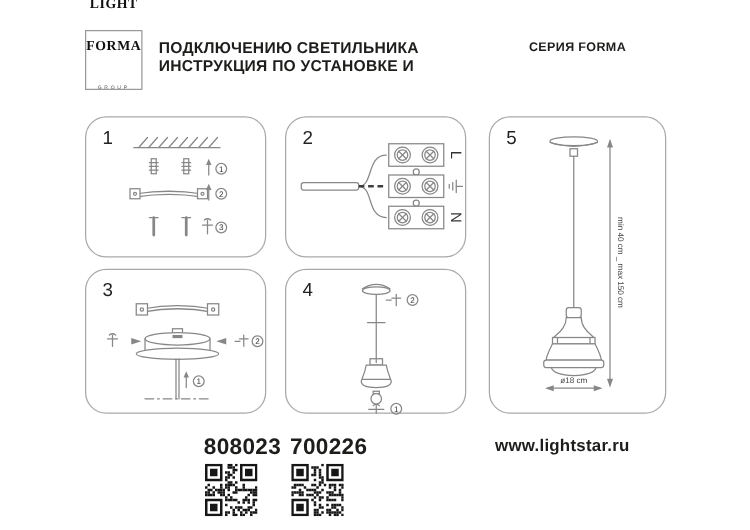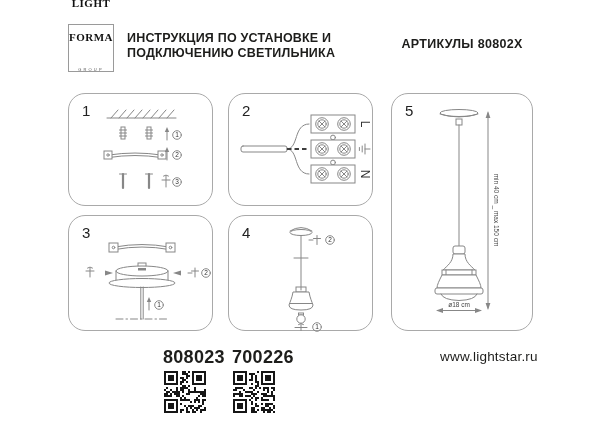--- a/index.html
+++ b/index.html
@@ -43,43 +43,43 @@
   .dark{stroke:#3d3d3d;}
   .fillg{fill:#878787;stroke:none;}
   .digit{font-family:"Liberation Sans",sans-serif;font-size:6.5px;fill:#333;}
   .biglabel{font-family:"Liberation Sans",sans-serif;font-size:12px;fill:#333;}
   .dimtext{font-family:"Liberation Sans",sans-serif;font-size:6.5px;fill:#444;}
   
   .qr-block{position:absolute;top:347px;width:44px;text-align:center;}
   #qr-block-1{left:163px;} #qr-block-2{left:232px;}
   .qr-label{font-size:18px;font-weight:bold;letter-spacing:.3px;}
   .qr-block svg{margin-top:3px;display:block;margin-left:auto;margin-right:auto;}
-  .website{position:absolute;left:440px;top:349px;font-size:13.5px;font-weight:normal;letter-spacing:.2px;text-align:center;}
+  .website{position:absolute;left:396px;top:349px;font-size:13.5px;font-weight:bold;letter-spacing:.2px;text-align:center;}
 </style>
 </head>
 <body>
 
 <div class="logo-box">
   <div class="logo-word">LIGHT</div>
   <div class="logo-word">FORMA</div>
   <div class="logo-group">GROUP</div>
   <div class="logo-flag">
     <span style="background:#0f8a3c"></span>
       <span style="background:#ffffff"></span>
       <span style="background:#d02c2a"></span>
   </div>
 </div>
 
 <div class="page-title">
+  <div>ПОДКЛЮЧЕНИЮ СВЕТИЛЬНИКА</div>
   <div>ИНСТРУКЦИЯ ПО УСТАНОВКЕ И</div>
-  <div>ПОДКЛЮЧЕНИЮ СВЕТИЛЬНИКА</div>
 </div>
 
 <div class="series-block">
-  <div class="articles-line">АРТИКУЛЫ 80802X</div>
+  <div class="series-line">СЕРИЯ FORMA</div>
 </div>
 
 <div class="panel" id="panel1">
   <div class="panel-number">1</div>
   <svg class="diagram" width="145" height="113" viewBox="0 0 145 113">
     <g>
       <line class="ln" x1="38" y1="24" x2="107" y2="24"></line>
       <line class="ln" x1="42" y1="24" x2="49" y2="16"></line>
         <line class="ln" x1="50" y1="24" x2="57" y2="16"></line>
       <line class="ln" x1="58" y1="24" x2="65" y2="16"></line>

